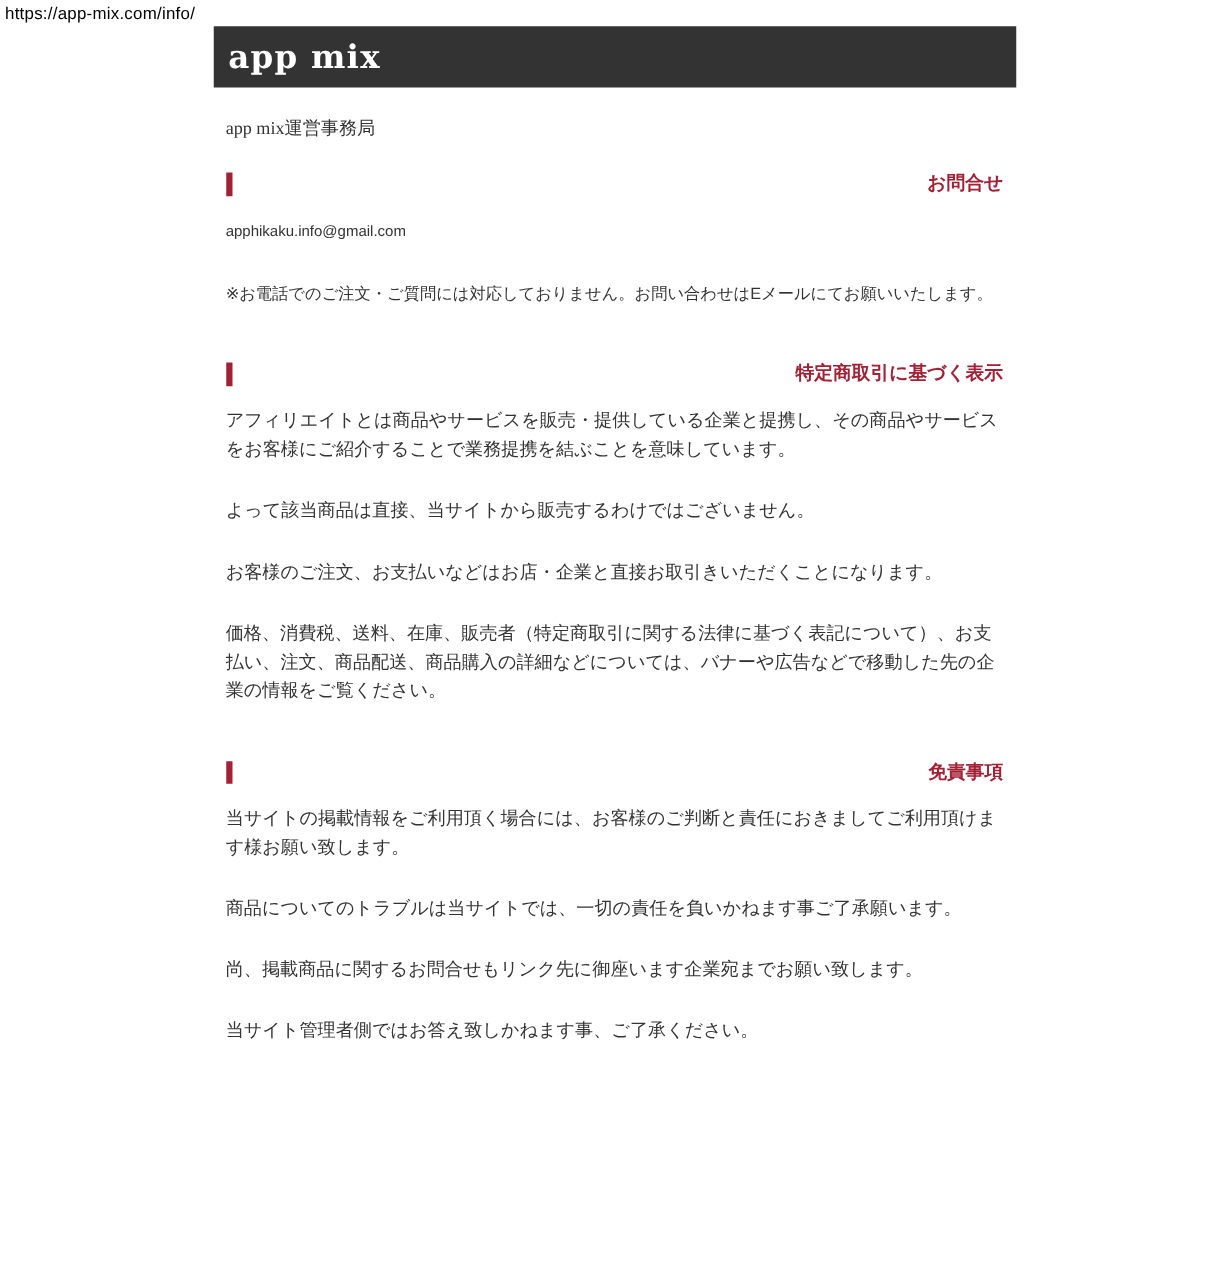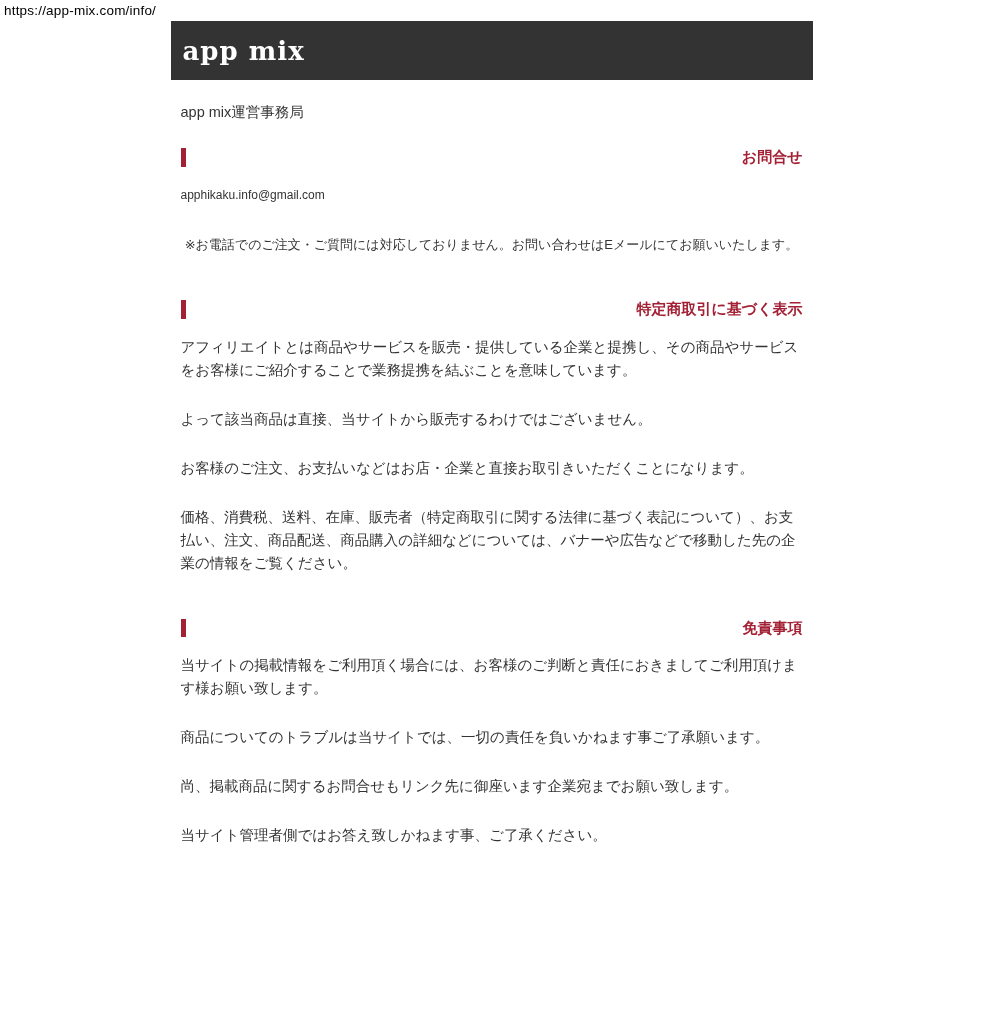--- a/index.html
+++ b/index.html
@@ -24,58 +24,59 @@
     font-size:13.5px;
     color:#000;
     letter-spacing:0.2px;
   }
   .container{
     width:642px;
     margin:21px auto 0;
   }
   .site-header{
     background:var(--header_bg);
-    height:59px;
+    height:49px;
     display:flex;
     align-items:center;
     padding:0 12px;
   }
   .logo{
     margin:0;
     font-family:"DejaVu Serif","Liberation Serif",serif;
     font-weight:bold;
     font-size:26px;
     color:#ffffff;
     letter-spacing:1px;
     cursor:pointer;
   }
   main{padding:0 10px;}
   .office{
     margin:23px 0 26px;
     font-size:14.5px;
     color:var(--text);
+    font-family:Liberation Serif, serif;
   }
   .sec-title{
     color:var(--accent);
     font-size:15px;
     font-weight:bold;
     border-left:5px solid var(--accent);
     padding-left:9px;
     margin:44px 0 17px;
     line-height:1.25;
     text-align:right;
   }
   section.first .sec-title{margin-top:26px;}
   p.body{
     font-size:14.5px;
     line-height:23px;
     color:var(--text);
     margin:0 0 26px;
   }
-  p.body.note{font-size:13px;margin-top:12px;text-align:center;}
+  p.body.note{font-size:13px;margin-top:12px;}
   p.body.email{font-size:12px;}
 </style>
 </head>
 <body>
 
 <div class="url-note">https://app-mix.com/info/</div>
 
 <div class="container">
 
   <header class="site-header">

